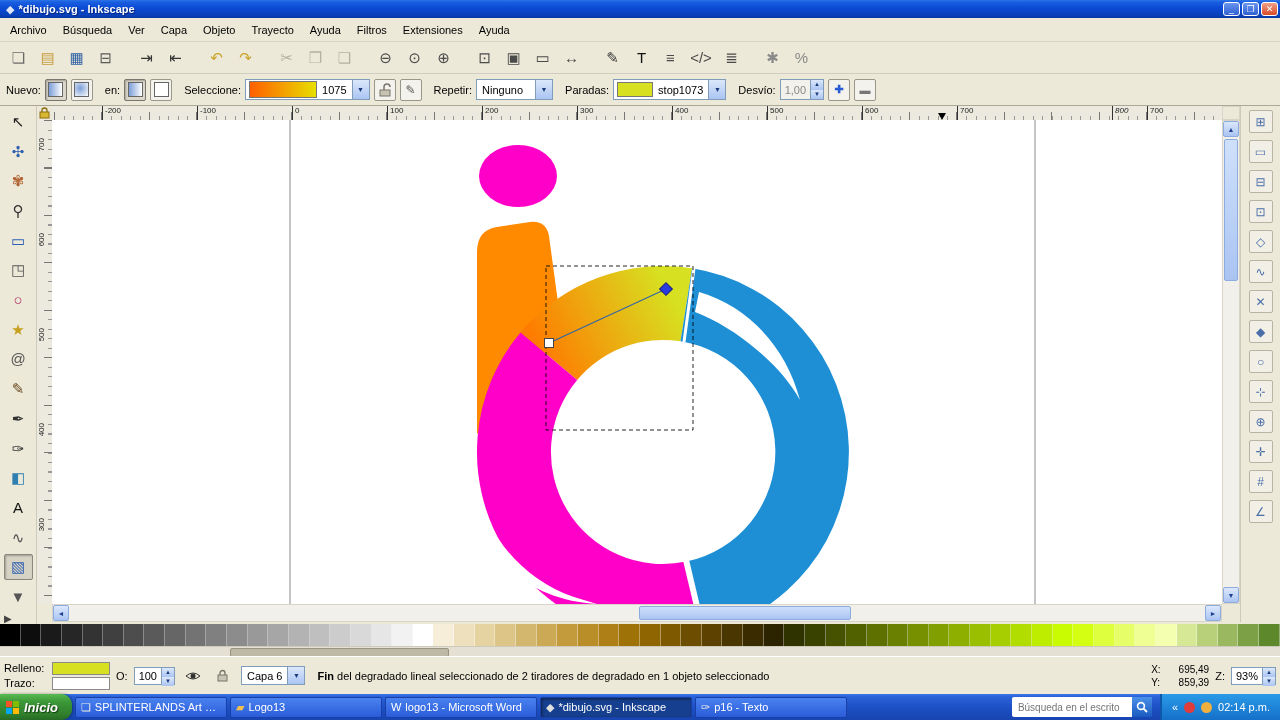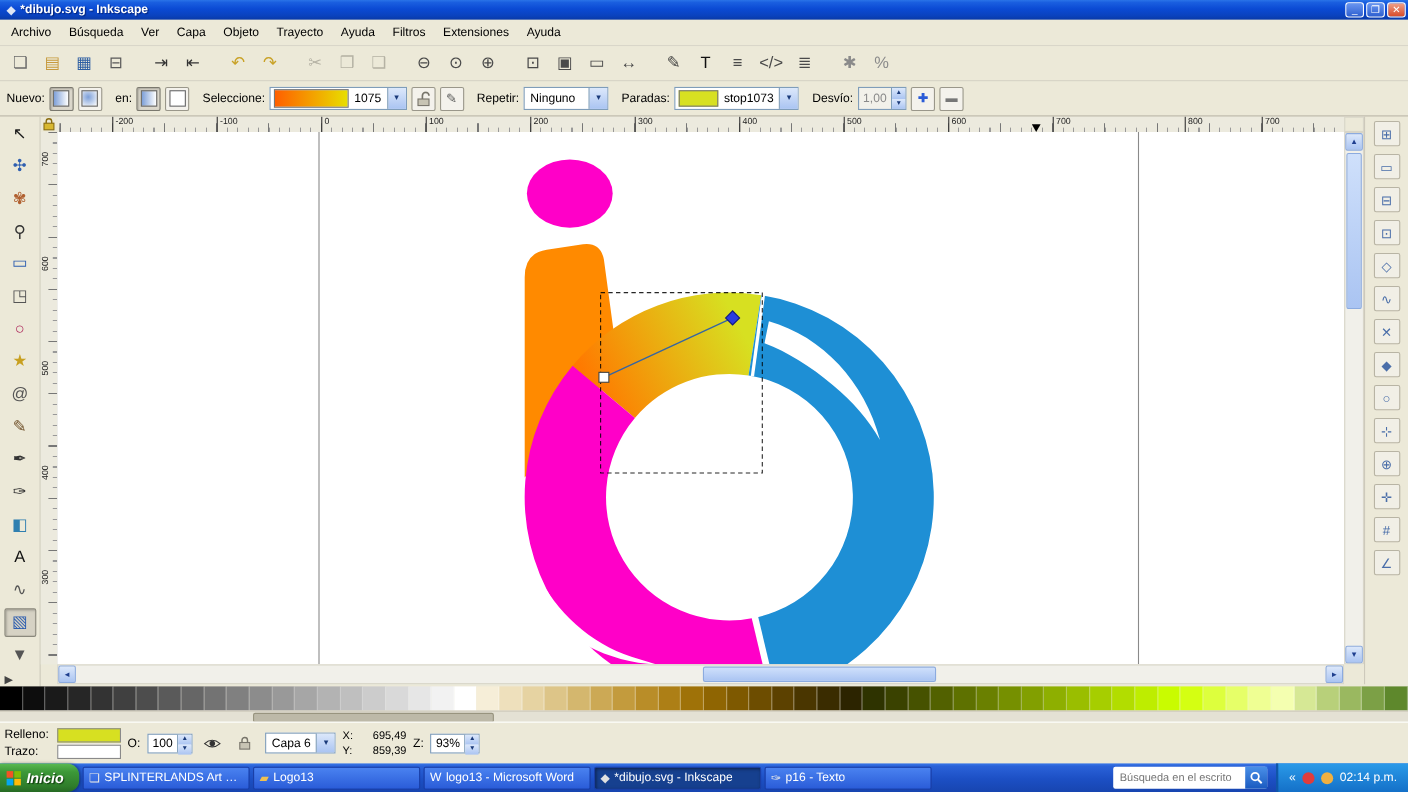--- a/index.html
+++ b/index.html
@@ -385,21 +385,21 @@
   <span class="hlab" style="left: 50px;">-200</span>
     <span class="hlab" style="left: 145px;">-100</span>
     <span class="hlab" style="left: 240px;">0</span>
     <span class="hlab" style="left: 335px;">100</span>
     <span class="hlab" style="left: 430px;">200</span>
     <span class="hlab" style="left: 525px;">300</span>
     <span class="hlab" style="left: 620px;">400</span>
     <span class="hlab" style="left: 715px;">500</span>
     <span class="hlab" style="left: 810px;">600</span>
     <span class="hlab" style="left: 905px;">700</span>
-    <span class="hlab" style="left: 1025px;">800</span>
+    <span class="hlab" style="left: 1060px; font-style: italic;">800</span>
     <span class="hlab" style="left: 1095px;">700</span>
   <span id="hruler-marker"></span>
 </div>
 <div id="vruler" class="abs">
   <span class="vlab" style="top: 18px;">700</span>
     <span class="vlab" style="top: 113px;">600</span>
     <span class="vlab" style="top: 208px;">500</span>
     <span class="vlab" style="top: 303px;">400</span>
     <span class="vlab" style="top: 398px;">300</span>
 </div>
@@ -554,20 +554,23 @@
   <span class="icon20">
     <svg width="11" height="13">
       <rect x="1" y="6" width="9" height="6" fill="#c8c4b4" stroke="#77746a"></rect>
       <path d="M3 6 V4 a2.5 2.5 0 0 1 5 0 V6" fill="none" stroke="#77746a" stroke-width="1.3"></path>
     </svg>
   </span>
   <span class="combo" id="layer-combo">
     <span class="ctext">Capa 6</span>
     <span class="carrow">▼</span>
   </span>
+  <span id="status-msg">
+    <b>Fin</b><span> del degradado lineal seleccionado de 2 tiradores de degradado en 1 objeto seleccionado</span>
+  </span>
   <span id="xy">
     <span>X:</span>
     <span class="v">695,49</span>
     <span>Y:</span>
     <span class="v">859,39</span>
   </span>
   <span>Z:</span>
   <span class="spin ministpin">
     <span class="stext">93%</span>
     <span class="arrows">

